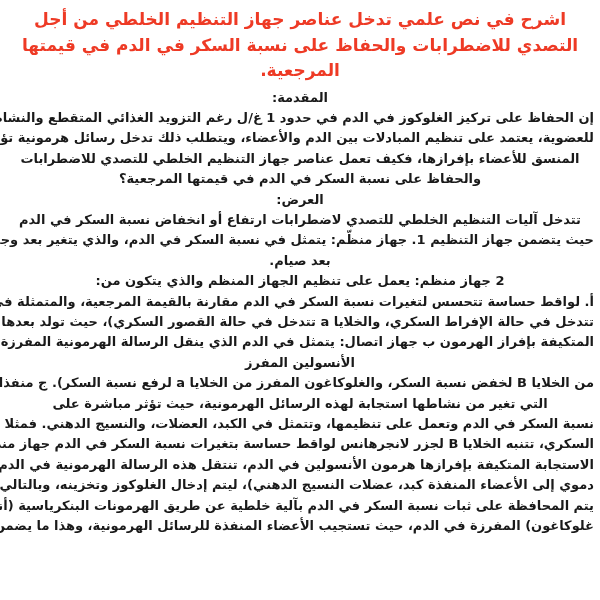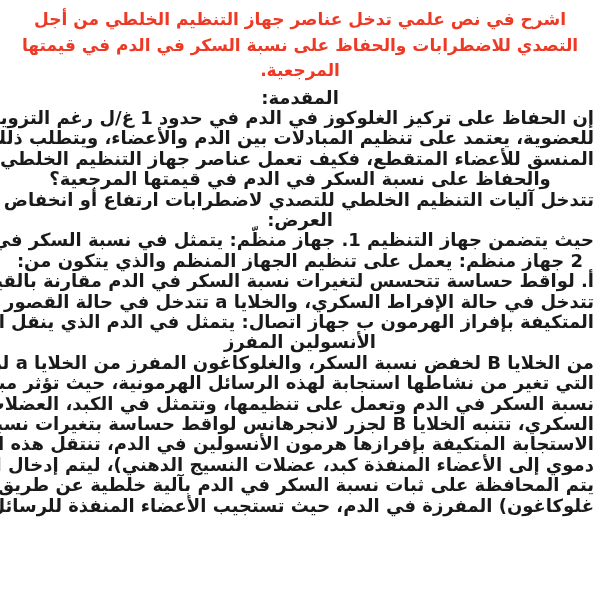--- a/index.html
+++ b/index.html
@@ -25,21 +25,21 @@
   }
   .title-line{
     color:var(--title-color);
     font-size:17px;
     line-height:25.5px;
     white-space:nowrap;
   }
   .title{margin-bottom:4px;}
   .line{
     color:var(--body-color);
-    font-size:18px;
+    font-size:13px;
     line-height:20.4px;
     white-space:nowrap;
   }
   .heading{
     color:var(--body-color);
   }
 </style>
 </head>
 <body>
 
@@ -48,28 +48,29 @@
   <div class="title">
     <div class="title-line">اشرح في نص علمي تدخل عناصر جهاز التنظيم الخلطي من أجل</div>
     <div class="title-line">التصدي للاضطرابات والحفاظ على نسبة السكر في الدم في قيمتها</div>
     <div class="title-line">المرجعية.</div>
   </div>
 
   <section>
     <div class="line heading">المقدمة:</div>
     <div class="line">إن الحفاظ على تركيز الغلوكوز في الدم في حدود 1 غ/ل رغم التزويد الغذائي المتقطع والنشاط المتغير</div>
     <div class="line">للعضوية، يعتمد على تنظيم المبادلات بين الدم والأعضاء، ويتطلب ذلك تدخل رسائل هرمونية تؤمن العمل</div>
-    <div class="line">المنسق للأعضاء المتقطع، فكيف تعمل عناصر جهاز التنظيم الخلطي للتصدي للاضطرابات</div>
+    <div class="line">المنسق للأعضاء بإفرازها، فكيف تعمل عناصر جهاز التنظيم الخلطي للتصدي للاضطرابات</div>
     <div class="line">والحفاظ على نسبة السكر في الدم في قيمتها المرجعية؟</div>
   </section>
 
   <section>
+    <div class="line heading">العرض:</div>
     <div class="line">تتدخل آليات التنظيم الخلطي للتصدي لاضطرابات ارتفاع أو انخفاض نسبة السكر في الدم</div>
-    <div class="line heading">العرض:</div>
     <div class="line">حيث يتضمن جهاز التنظيم 1. جهاز منظّم: يتمثل في نسبة السكر في الدم، والذي يتغير بعد وجبة غذائية أو</div>
+    <div class="line">بعد صيام.</div>
     <div class="line">2 جهاز منظم: يعمل على تنظيم الجهاز المنظم والذي يتكون من:</div>
     <div class="line">أ. لواقط حساسة تتحسس لتغيرات نسبة السكر في الدم مقارنة بالقيمة المرجعية، والمتمثلة في الخلايا B</div>
     <div class="line">تتدخل في حالة الإفراط السكري، والخلايا a تتدخل في حالة القصور السكري)، حيث تولد بعدها الاستجابة</div>
     <div class="line">المتكيفة بإفراز الهرمون ب جهاز اتصال: يتمثل في الدم الذي ينقل الرسالة الهرمونية المفرزة من طرف البنكرياس</div>
     <div class="line">الأنسولين المفرز</div>
     <div class="line">من الخلايا B لخفض نسبة السكر، والغلوكاغون المفرز من الخلايا a لرفع نسبة السكر). ج منفذات وهي الأعضاء</div>
     <div class="line">التي تغير من نشاطها استجابة لهذه الرسائل الهرمونية، حيث تؤثر مباشرة على</div>
     <div class="line">نسبة السكر في الدم وتعمل على تنظيمها، وتتمثل في الكبد، العضلات، والنسيج الدهني. فمثلا في حالة الإفراط</div>
     <div class="line">السكري، تتنبه الخلايا B لجزر لانجرهانس لواقط حساسة بتغيرات نسبة السكر في الدم جهاز منظم ، فتولد</div>
     <div class="line">الاستجابة المتكيفة بإفرازها هرمون الأنسولين في الدم، تنتقل هذه الرسالة الهرمونية في الدم جهاز اتصال</div>

